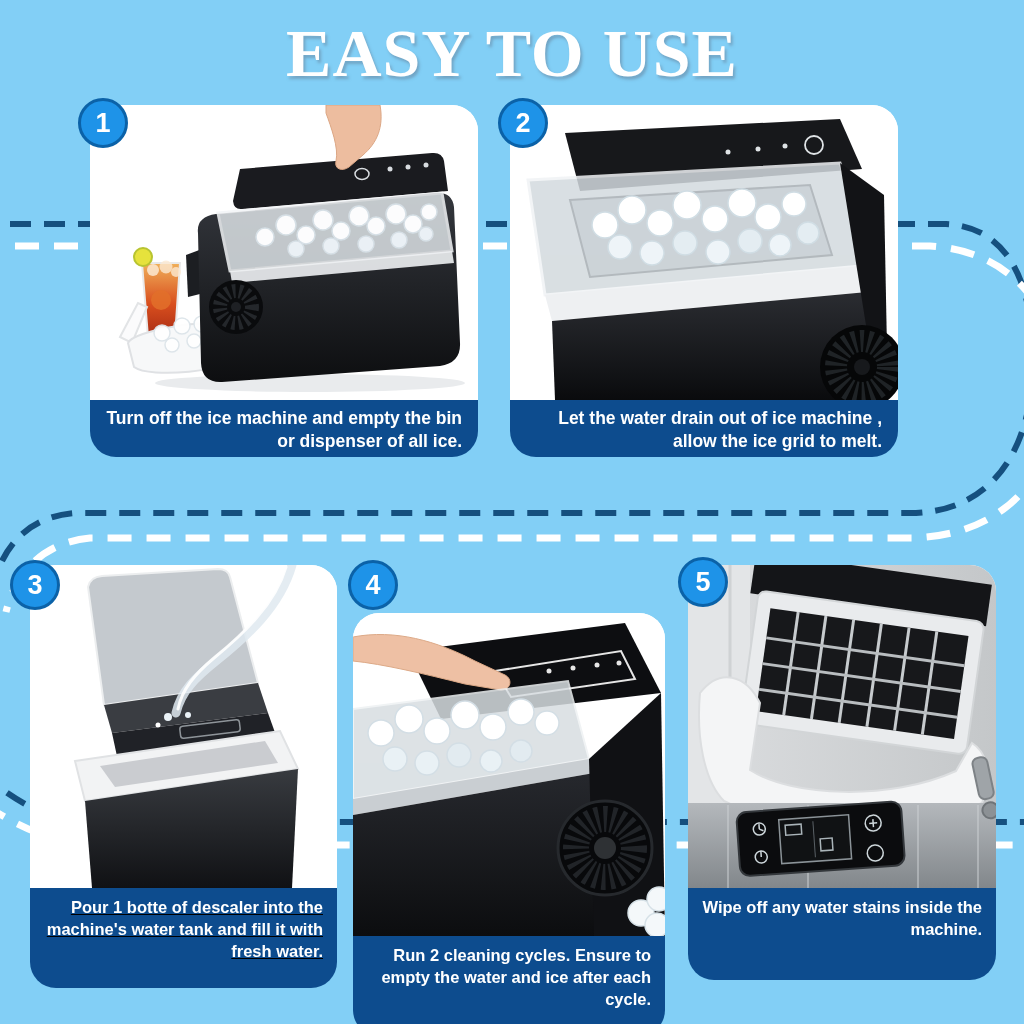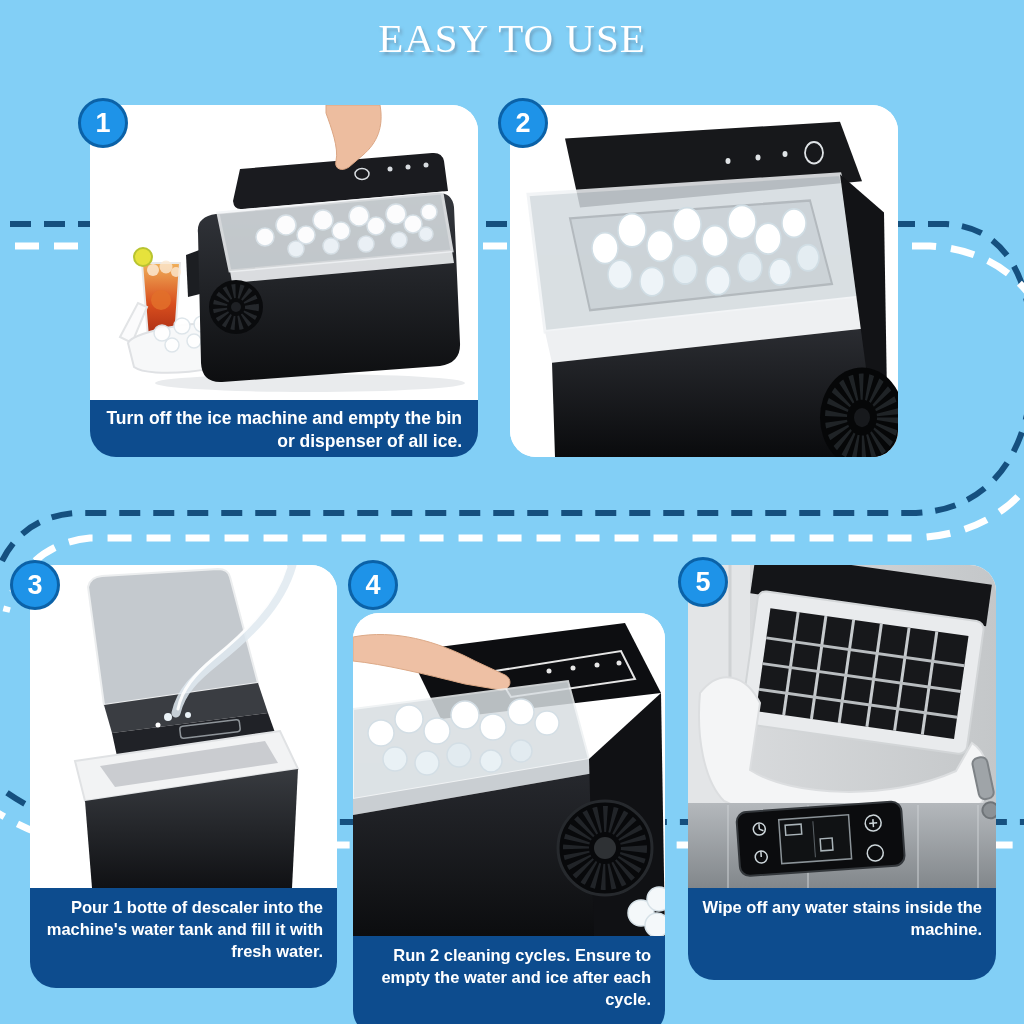--- a/index.html
+++ b/index.html
@@ -4,34 +4,34 @@
 <style>
   :root{
     --background:#82CFF6; --caption-bg:#0D4C8E; --caption-text:#FFFFFF;
     --badge-fill:#1E93E8; --badge-border:#0B62A8;
     --dash-navy:#15507F; --dash-white:#FFFFFF; --title-color:#FFFFFF;
   }
   html,body{margin:0;padding:0;}
   body{width:1024px;height:1024px;position:relative;overflow:hidden;
        background:var(--background);font-family:"Liberation Sans",sans-serif;}
   .title{position:absolute;top:14px;left:0;right:0;text-align:center;z-index:2;
-         font-family:"Liberation Serif",serif;font-weight:normal;font-size:41px;
+         font-family:"Liberation Serif",serif;font-weight:bold;font-size:68px;
          letter-spacing:1px;color:var(--title-color);
          text-shadow:2px 3px 3px rgba(100,130,155,.55);}
   .decor{position:absolute;left:0;top:0;z-index:1;}
   .card{position:absolute;border-radius:26px;overflow:hidden;display:flex;
         flex-direction:column;z-index:2;text-align:right;}
   .photo{flex:1;position:relative;background:#fff;}
   .photo svg{display:block;width:100%;height:100%;}
   .caption{background:var(--caption-bg);color:var(--caption-text);font-weight:bold;}
   .row1 .caption{height:50px;font-size:17.5px;line-height:1.32;padding:7px 16px 0;}
   .row2 .caption{height:91px;font-size:16.5px;line-height:1.32;padding:9px 14px 0;}
   #card1{left:90px; top:105px; width:388px;height:352px;}
   #card2{left:510px;top:105px; width:388px;height:352px;}
-  #card3{left:30px; top:565px; width:307px;height:423px;}
+  #card3{left:30px; top:565px; width:307px;height:423px;text-decoration:underline;}
   #card4{left:353px;top:565px; width:312px;height:423px;margin-top:48px;}
   #card5{left:688px;top:565px; width:308px;height:415px;}
   .badge{position:absolute;width:44px;height:44px;border-radius:50%;z-index:4;
          background:var(--badge-fill);border:3px solid var(--badge-border);
          color:#fff;font-weight:bold;font-size:27px;display:flex;
          align-items:center;justify-content:center;}
   #badge1{left:78px;  top:98px;}
   #badge2{left:498px; top:98px;}
   #badge3{left:10px;  top:560px;}
   #badge4{left:348px; top:560px;}
@@ -166,20 +166,21 @@
       <path d="M35 190 L362 160 L368 186 L42 216 Z" fill="#eef0f2"></path>
       <path d="M42 216 L368 186 L372 295 L45 295 Z" fill="url(#g2)"></path>
       <path d="M330 58 L374 90 L378 295 L368 295 Z" fill="#121316"></path>
       <g>
         <circle cx="352" cy="262" r="42" fill="#060708"></circle>
         <circle cx="352" cy="262" r="26" fill="none" stroke="#1f2326" stroke-width="22" stroke-dasharray="3.5 4"></circle>
         <circle cx="352" cy="262" r="8" fill="#17191c"></circle>
       </g>
     </svg>
   </div>
+  <div class="caption">Let the water drain out of ice machine , allow the ice grid to melt.</div>
 </div>
 
 <div class="card row2" id="card3">
   <div class="photo">
     <svg viewBox="0 0 307 323" preserveAspectRatio="none" aria-label="Water being poured into the open water tank of the ice maker">
       <defs>
         <linearGradient id="g3" x1="0" y1="0" x2="0" y2="1">
           <stop offset="0" stop-color="#383b40"></stop>
             <stop offset="1" stop-color="#101114"></stop>
         </linearGradient>

